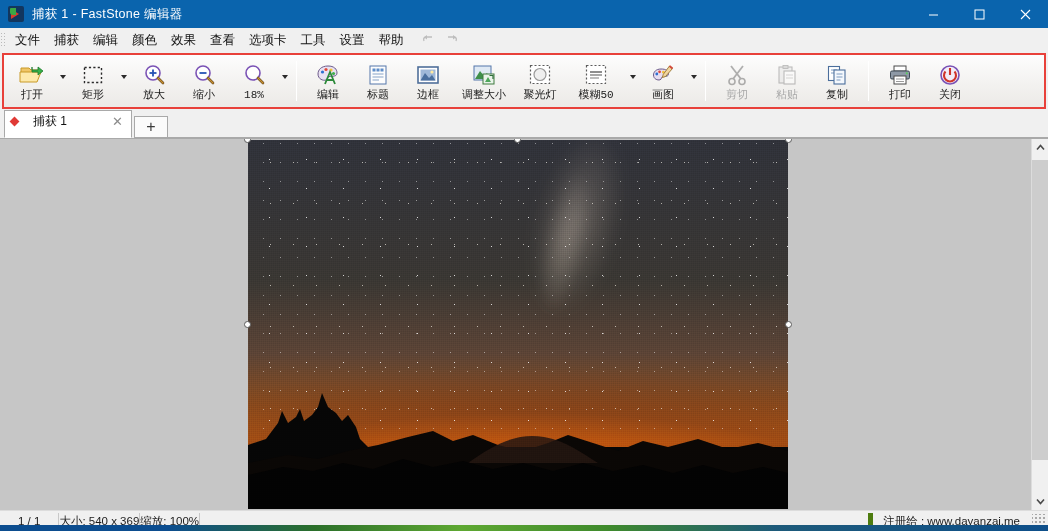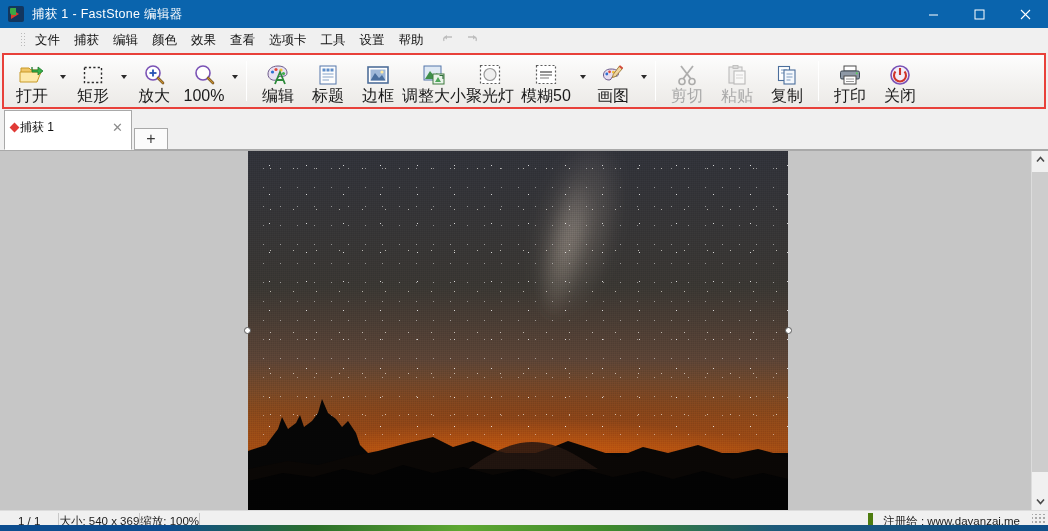--- a/index.html
+++ b/index.html
@@ -59,21 +59,21 @@
     display: flex; align-items: center; justify-content: center;
     color: #ffffff;
   }
   .winbtn svg { display: block; }
 
   
   .menubar {
     height: 24px; flex: 0 0 24px;
     background: #f0f0f0;
     display: flex; align-items: center;
-    padding-left: 20px;
+    padding-left: 0;
     border-bottom: 0;
   }
   .grip {
     width: 5px; height: 16px; margin-right: 3px;
     background-image: radial-gradient(#b0b0b0 40%, transparent 41%);
     background-size: 3px 3px;
     opacity: .85;
   }
   .menu-item {
     font-size: 12.5px; color: #111;
@@ -104,22 +104,22 @@
     padding-top: 2px;
     position: relative;
   }
   .tb-btn.wide { width: 62px; }
   .tb-icon {
     height: 26px; width: 28px;
     display: flex; align-items: center; justify-content: center;
     margin-bottom: 1px;
   }
   .tb-label {
-    font-size: 16px; color: #1b1b1b;
-    white-space: nowrap; line-height: 13px;
+    font-size: 11px; color: #1b1b1b;
+    white-space: nowrap; line-height: 13px; font-family: Liberation Mono, monospace;
   }
   .tb-btn.disabled .tb-label { color: #a8a8a8; }
   .tb-btn.disabled .tb-icon { opacity: .42; filter: grayscale(1); }
   .tb-caret {
     width: 11px;
     display: flex; align-items: center; justify-content: center;
     color: #333;
   }
   .tb-caret i {
     display: block;
@@ -137,28 +137,28 @@
 
   
   .tabbar {
     flex: 0 0 24px;
     background: #f0f0f0;
     display: flex; align-items: flex-end;
     padding-left: 4px;
     border-bottom: 1px solid #a9a9a9;
   }
   .tab {
-    height: 40px;
+    height: 28px;
     min-width: 128px;
     background: #ffffff;
     border: 1px solid #a9a9a9;
     border-bottom: 1px solid #ffffff;
     display: flex; align-items: center;
     padding: 0 4px 5px 6px;
-    gap: 2px;
+    gap: 15px;
   }
   .tab-diamond {
     width: 7px; height: 7px;
     background: #e03a36;
     transform: rotate(45deg);
     flex: 0 0 7px;
   }
   .tab-label { font-size: 12px; color: #111; flex: 1; white-space: nowrap; }
   .tab-close {
     color: #8c8c8c; font-size: 13px; line-height: 1;
@@ -399,30 +399,41 @@
             <circle cx="11" cy="10" r="7" fill="#ffffff" stroke="#7a52b5" stroke-width="1.6"></circle>
             <line x1="11" y1="6.5" x2="11" y2="13.5" stroke="#2653b5" stroke-width="1.8"></line>
             <line x1="7.5" y1="10" x2="14.5" y2="10" stroke="#2653b5" stroke-width="1.8"></line>
             <path d="M16 15 l5 5" stroke="#6a4a1f" stroke-width="2.6" stroke-linecap="round"></path>
             <path d="M16 15 l5 5" stroke="#c9922f" stroke-width="1.3" stroke-linecap="round"></path>
           </svg>
         </span>
         <span class="tb-label">放大</span>
       </div>
 
+      <div class="tb-btn">
+        <span class="tb-icon">
+          <svg width="24" height="24" viewBox="0 0 24 24">
+            <circle cx="11" cy="10" r="7" fill="#ffffff" stroke="#7a52b5" stroke-width="1.6"></circle>
+            <line x1="7.5" y1="10" x2="14.5" y2="10" stroke="#2653b5" stroke-width="1.8"></line>
+            <path d="M16 15 l5 5" stroke="#6a4a1f" stroke-width="2.6" stroke-linecap="round"></path>
+            <path d="M16 15 l5 5" stroke="#c9922f" stroke-width="1.3" stroke-linecap="round"></path>
+          </svg>
+        </span>
+        <span class="tb-label">缩小</span>
+      </div>
 
       <div class="tb-btn">
         <span class="tb-icon">
           <svg width="24" height="24" viewBox="0 0 24 24">
             <circle cx="11" cy="10" r="7" fill="#ffffff" stroke="#7a52b5" stroke-width="1.6"></circle>
             <path d="M16 15 l5 5" stroke="#6a4a1f" stroke-width="2.6" stroke-linecap="round"></path>
             <path d="M16 15 l5 5" stroke="#c9922f" stroke-width="1.3" stroke-linecap="round"></path>
           </svg>
         </span>
-        <span class="tb-label">100%</span>
+        <span class="tb-label">18%</span>
       </div>
       <div class="tb-caret">
           <i></i>
         </div>
 
       <div class="tb-sep"></div>
 
       <div class="tb-btn">
         <span class="tb-icon">
           <svg width="24" height="22" viewBox="0 0 24 22">

